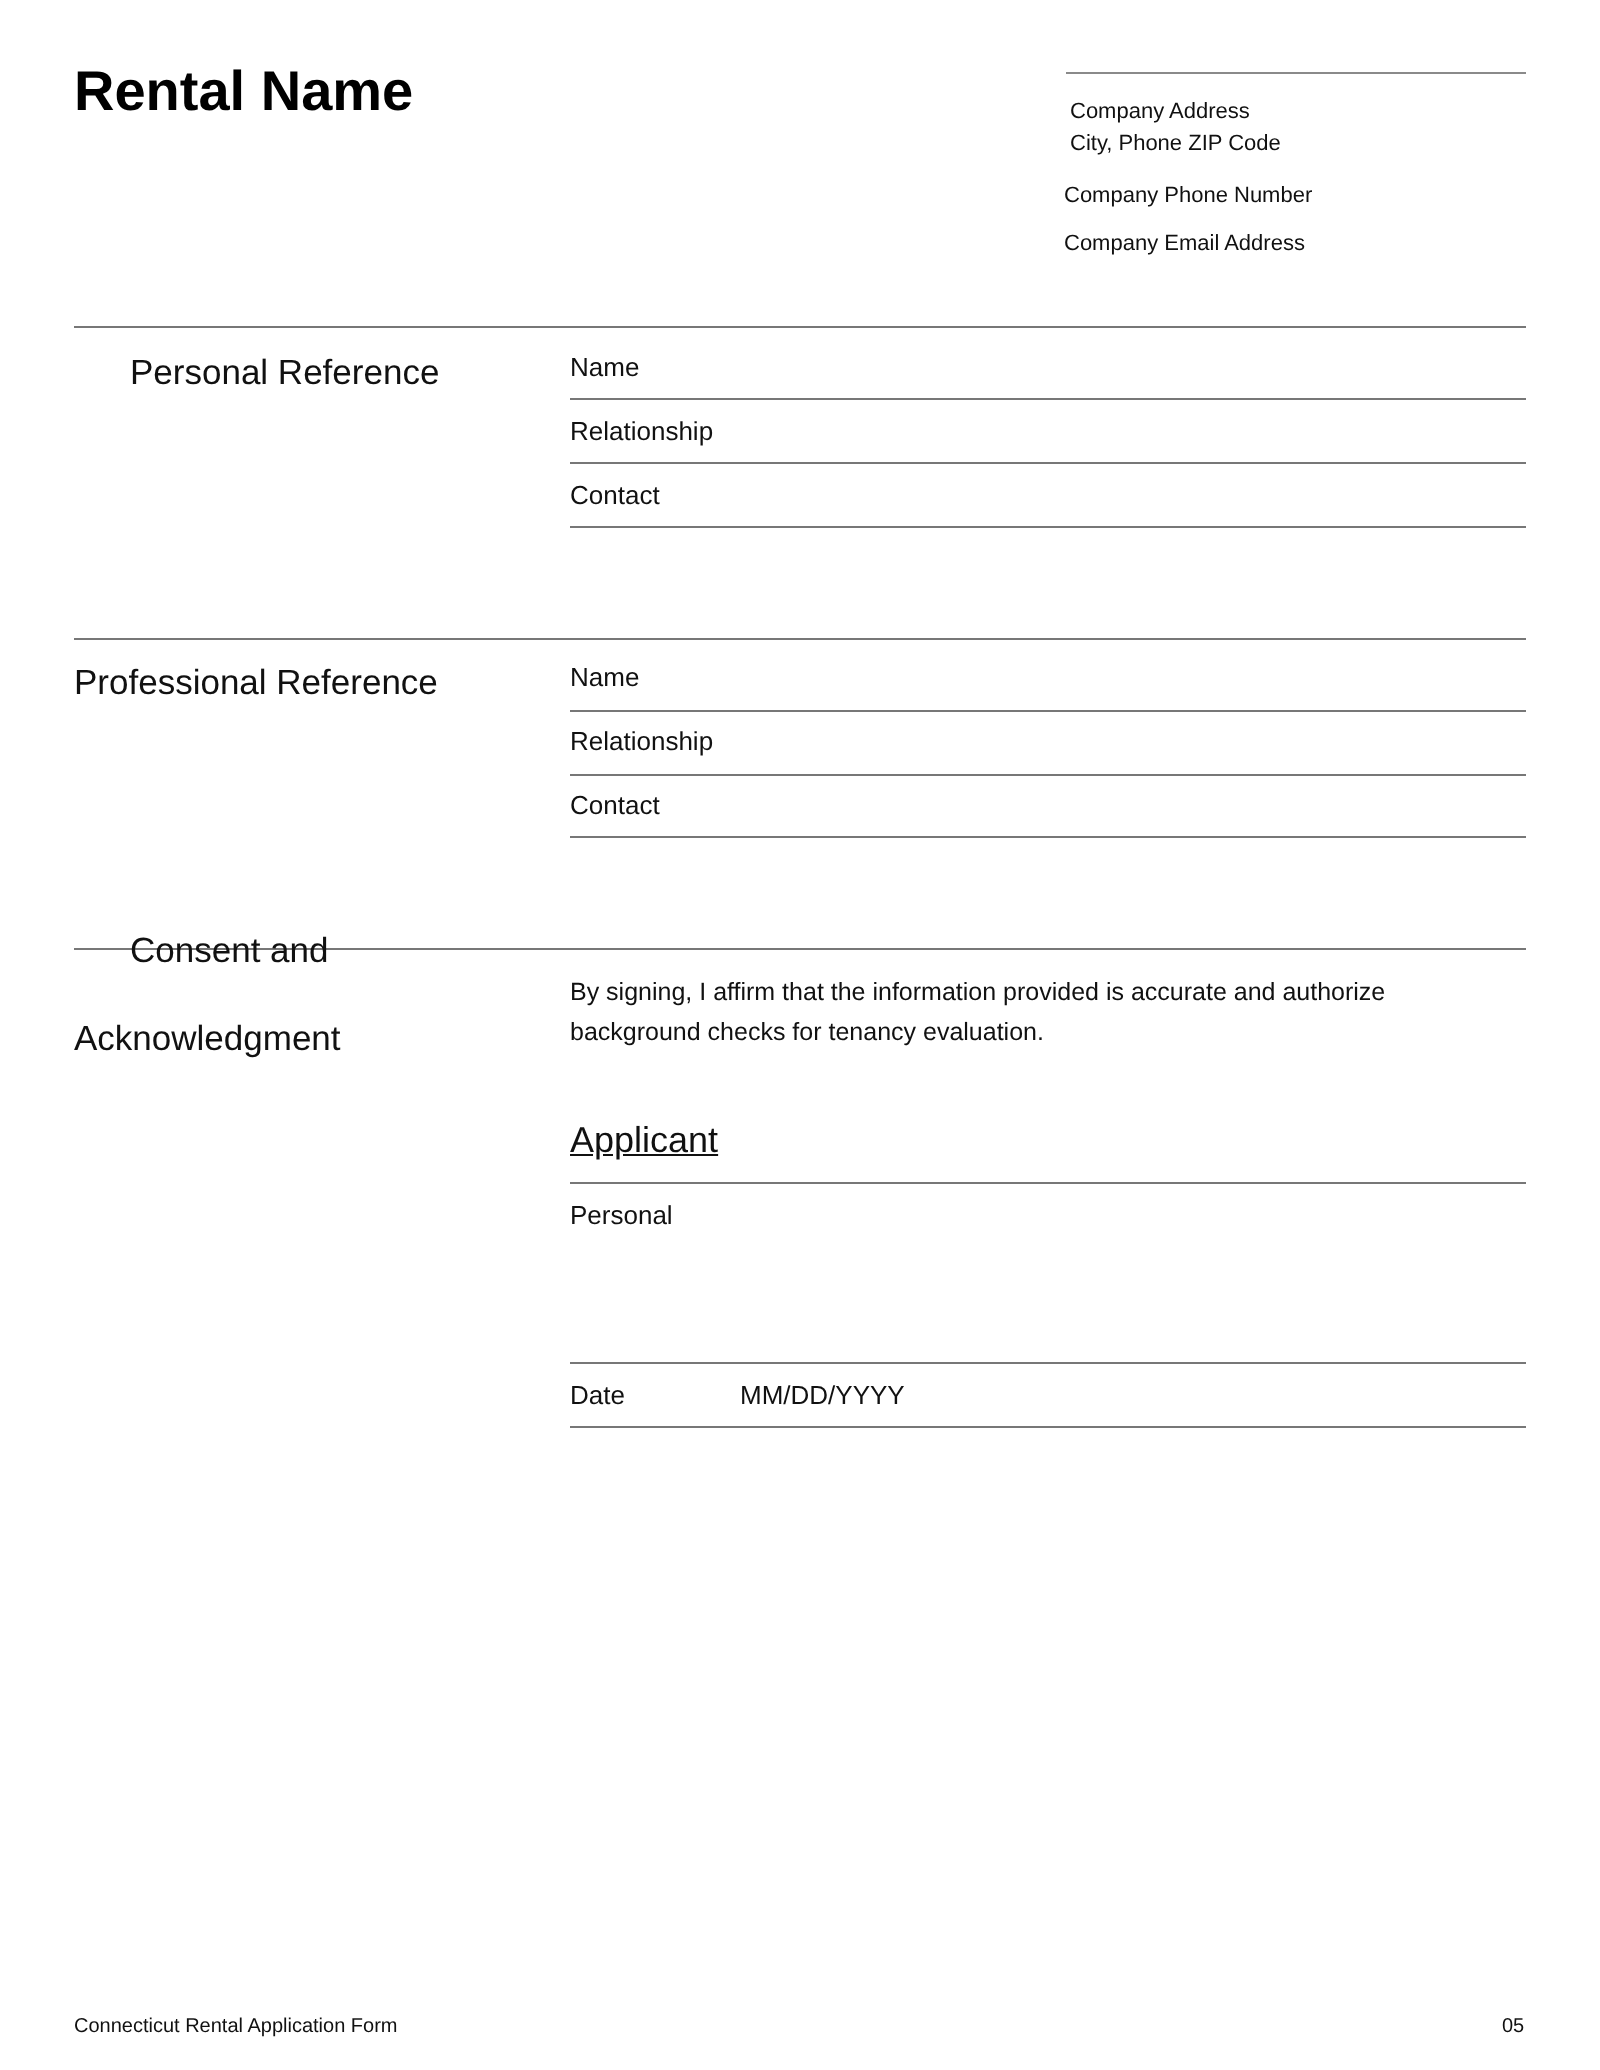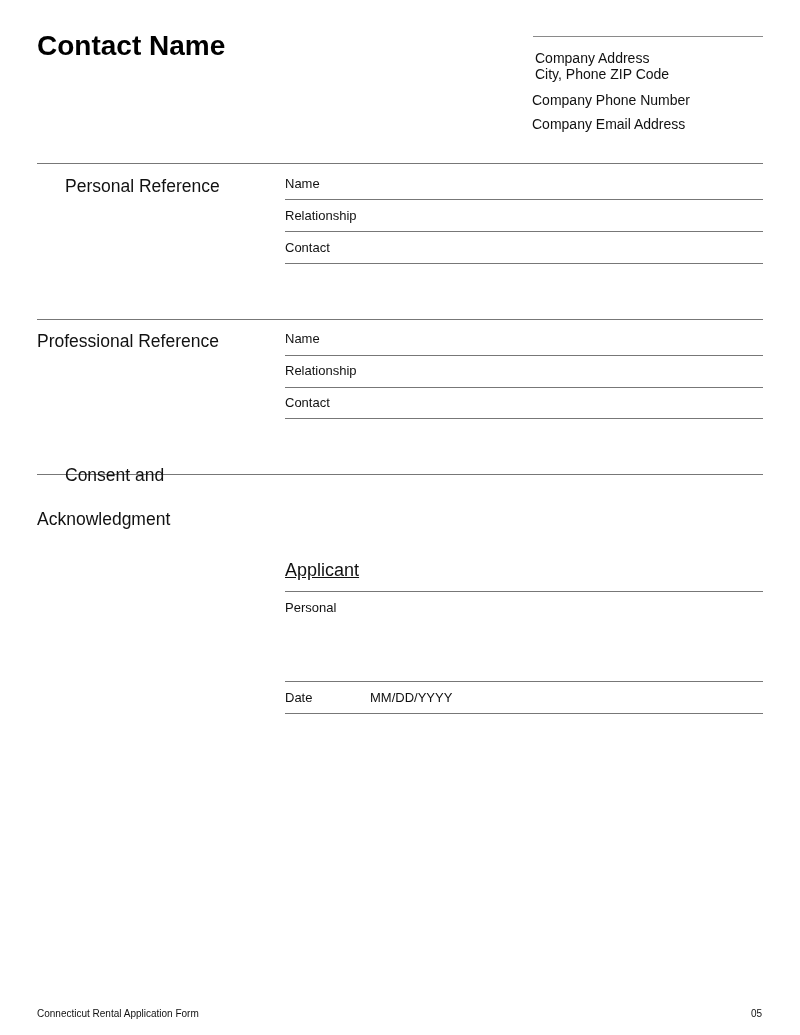--- a/index.html
+++ b/index.html
@@ -3,35 +3,35 @@
 <meta charset="utf-8">
 <style>
   html, body { margin: 0; padding: 0; background: #ffffff; }
   body {
     width: 800px; height: 1035px; position: relative; overflow: hidden;
     font-family: "Liberation Sans", sans-serif; color: #111111;
   }
   .abs { position: absolute; }
   .title { left: 37px; top: 30px; font-size: 28px; font-weight: bold; color: #000; letter-spacing: 0px; }
   .hdr-rule { left: 533px; top: 36px; width: 230px; height: 0; border-top: 1.5px solid #8a8a8a; }
-  .co-line { font-size: 14px; color: #111; white-space: nowrap; }
+  .co-line { font-size: 11px; color: #111; white-space: nowrap; }
   .sec-rule { left: 37px; width: 726px; height: 0; border-top: 1.3px solid #777777; }
   .sec-title { left: 37px; font-size: 17.5px; color: #111; line-height: 22px; }
   .field-label { left: 285px; font-size: 13px; color: #111; font-weight: 500; }
   .field-rule { left: 285px; width: 478px; height: 0; border-top: 1.3px solid #777777; }
   .para { left: 285px; top: 486px; width: 470px; font-size: 12.5px; line-height: 20px; color: #111; }
   .applicant { left: 285px; top: 560px; font-size: 18px; color: #111; text-decoration: underline; }
   .date-val { left: 370px; font-size: 13px; color: #111; }
   .footer-left { left: 37px; top: 1008px; font-size: 10px; color: #111; }
   .footer-right { left: 751px; top: 1008px; font-size: 10px; color: #111; }
 </style>
 </head>
 <body>
 
-<div class="abs title">Contact Name</div>
+<div class="abs title">Rental Name</div>
 <div class="abs hdr-rule"></div>
 <div class="abs co-line" style="left:535px; top:50px;">Company Address</div>
 <div class="abs co-line" style="left:535px; top:66px;">City, Phone ZIP Code</div>
 <div class="abs co-line" style="left:532px; top:92px;">Company Phone Number</div>
 <div class="abs co-line" style="left:532px; top:116px;">Company Email Address</div>
 
 <div class="abs sec-rule" style="top:163px;"></div>
 <div class="abs sec-title" style="top:175px;margin-left:28px;">Personal Reference</div>
 <div class="abs field-label" style="top:176px;">Name</div>
 <div class="abs field-rule" style="top:199px;"></div>
@@ -46,20 +46,22 @@
 <div class="abs field-rule" style="top:355px;"></div>
 <div class="abs field-label" style="top:363px;">Relationship</div>
 <div class="abs field-rule" style="top:387px;"></div>
 <div class="abs field-label" style="top:395px;">Contact</div>
 <div class="abs field-rule" style="top:418px;"></div>
 
 <div class="abs sec-rule" style="top:474px;"></div>
 <div class="abs sec-title" style="top:464px;margin-left:28px;">Consent and</div>
 <div class="abs sec-title" style="top:508px;">Acknowledgment</div>
 <div class="abs para">
+  <div>By signing, I affirm that the information provided is accurate and authorize</div>
+  <div>background checks for tenancy evaluation.</div>
 </div>
 <div class="abs applicant">Applicant</div>
 <div class="abs field-rule" style="top:591px;"></div>
 <div class="abs field-label" style="top:600px;">Personal</div>
 <div class="abs" style="left:285px; top:620px; width:478px; height:60px;"></div>
 <div class="abs field-rule" style="top:681px;"></div>
 <div class="abs field-label" style="top:690px;">Date</div>
 <div class="abs date-val" style="top:690px;">MM/DD/YYYY</div>
 <div class="abs field-rule" style="top:713px;"></div>
 

